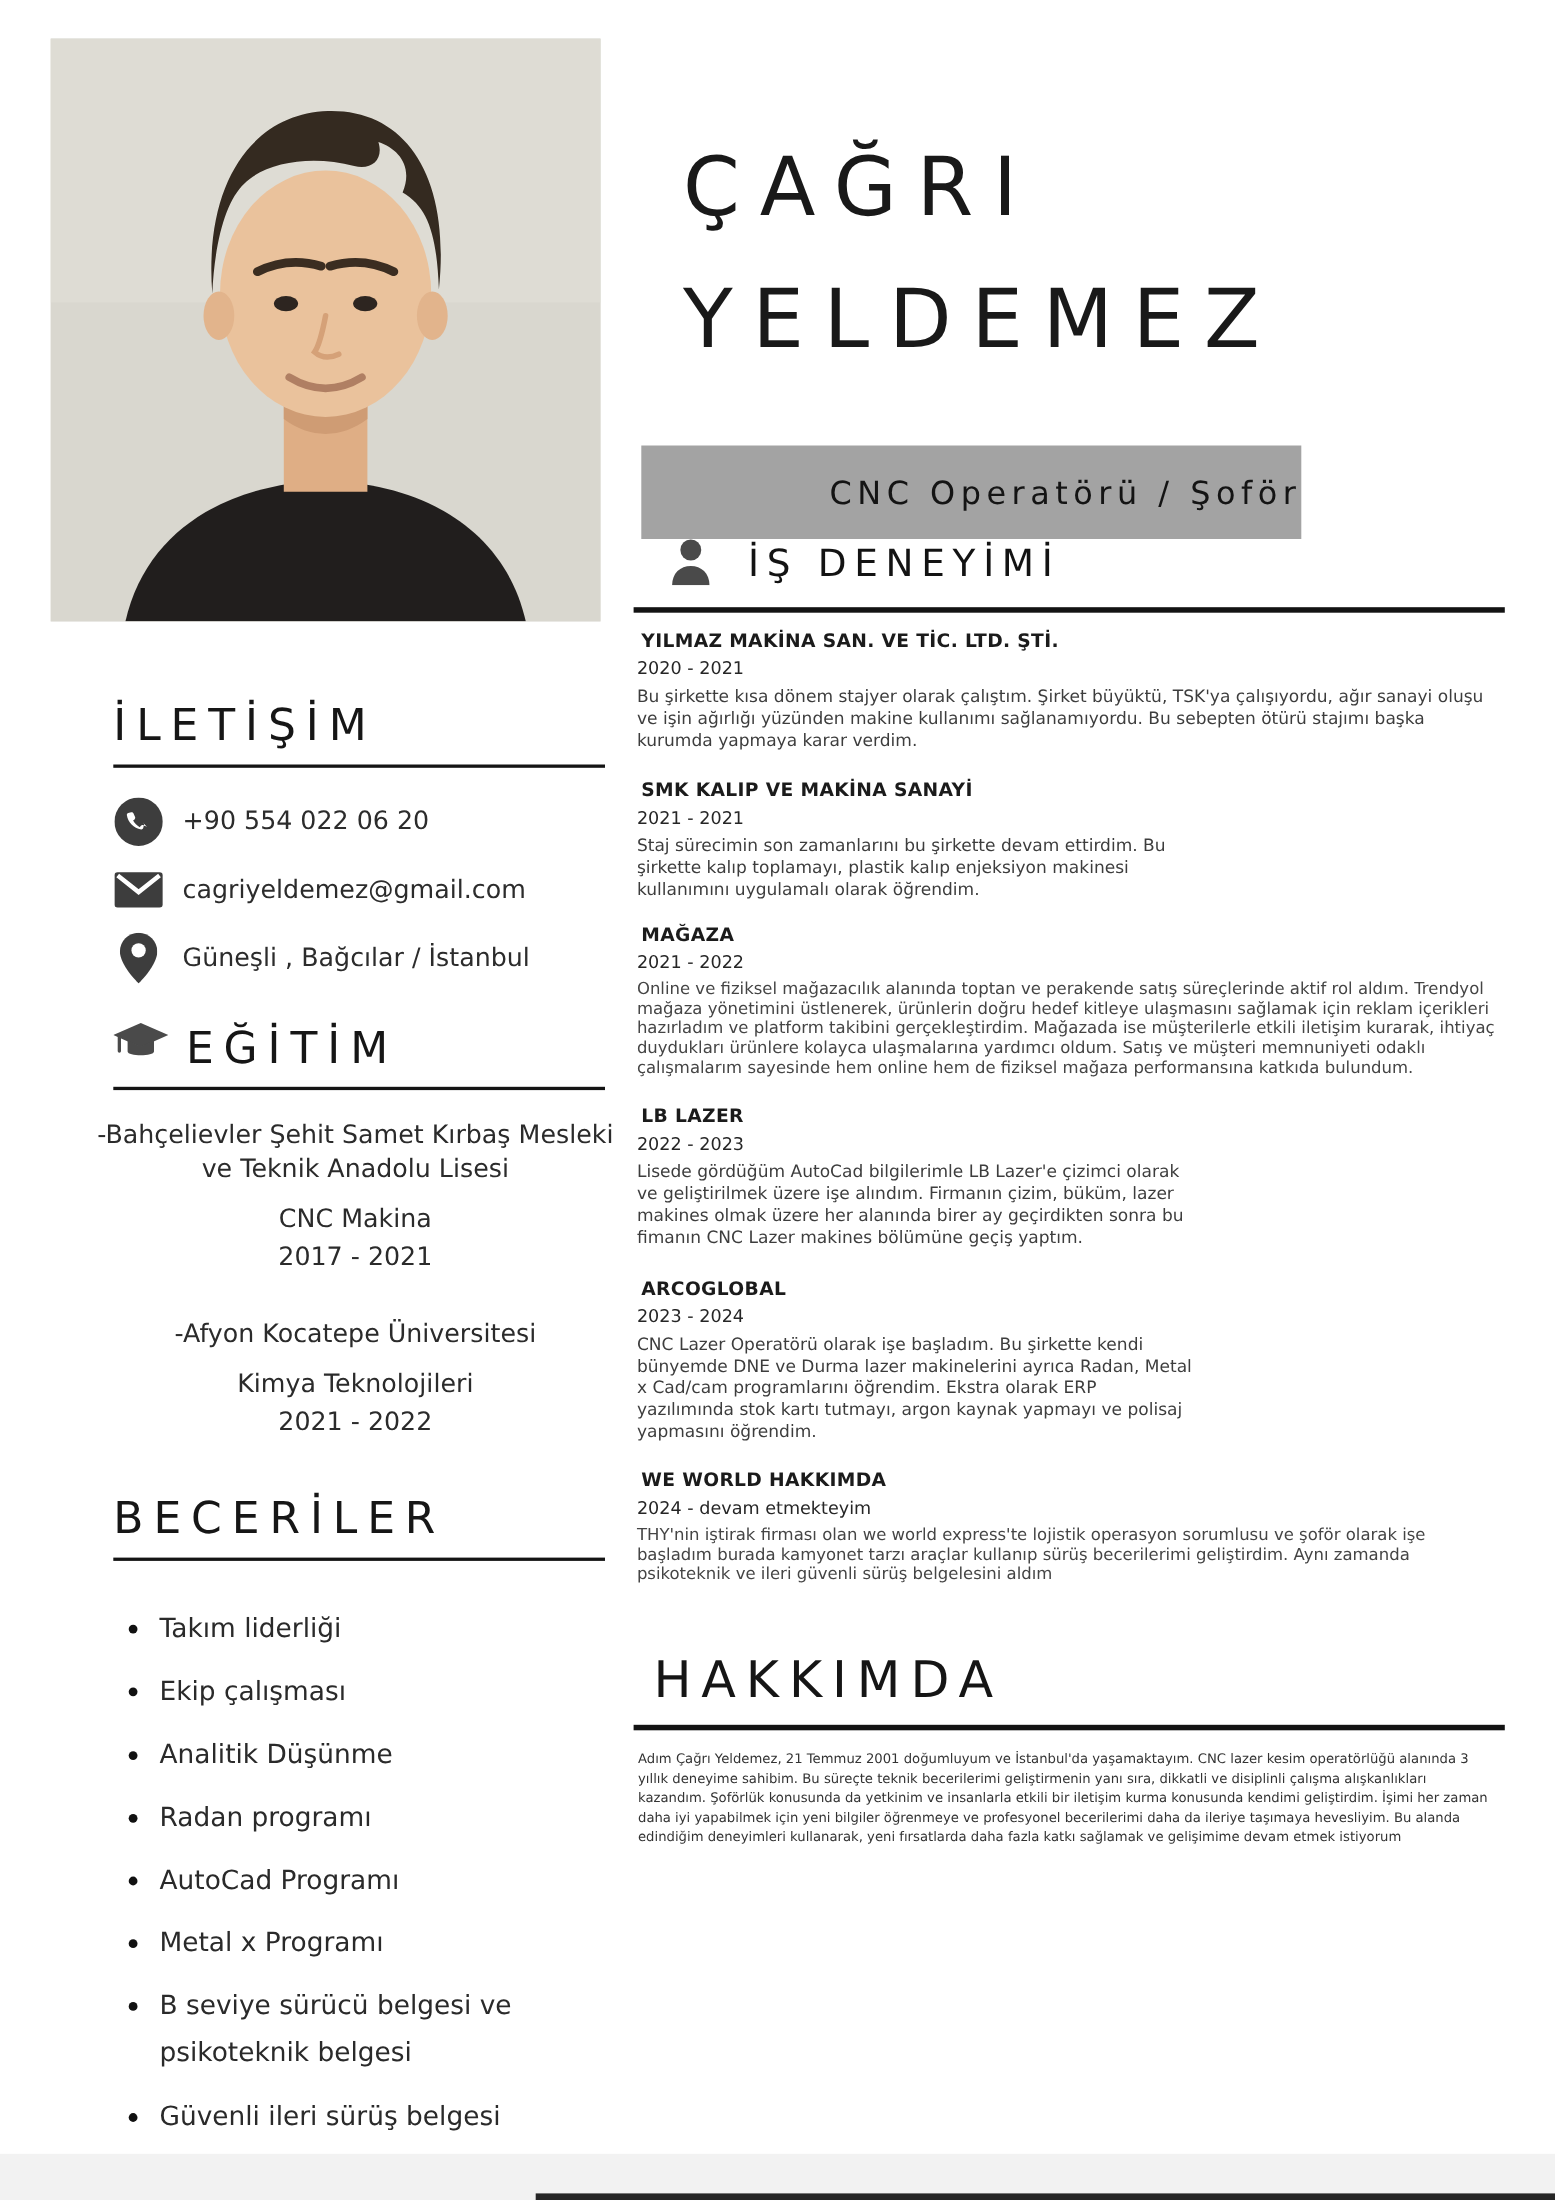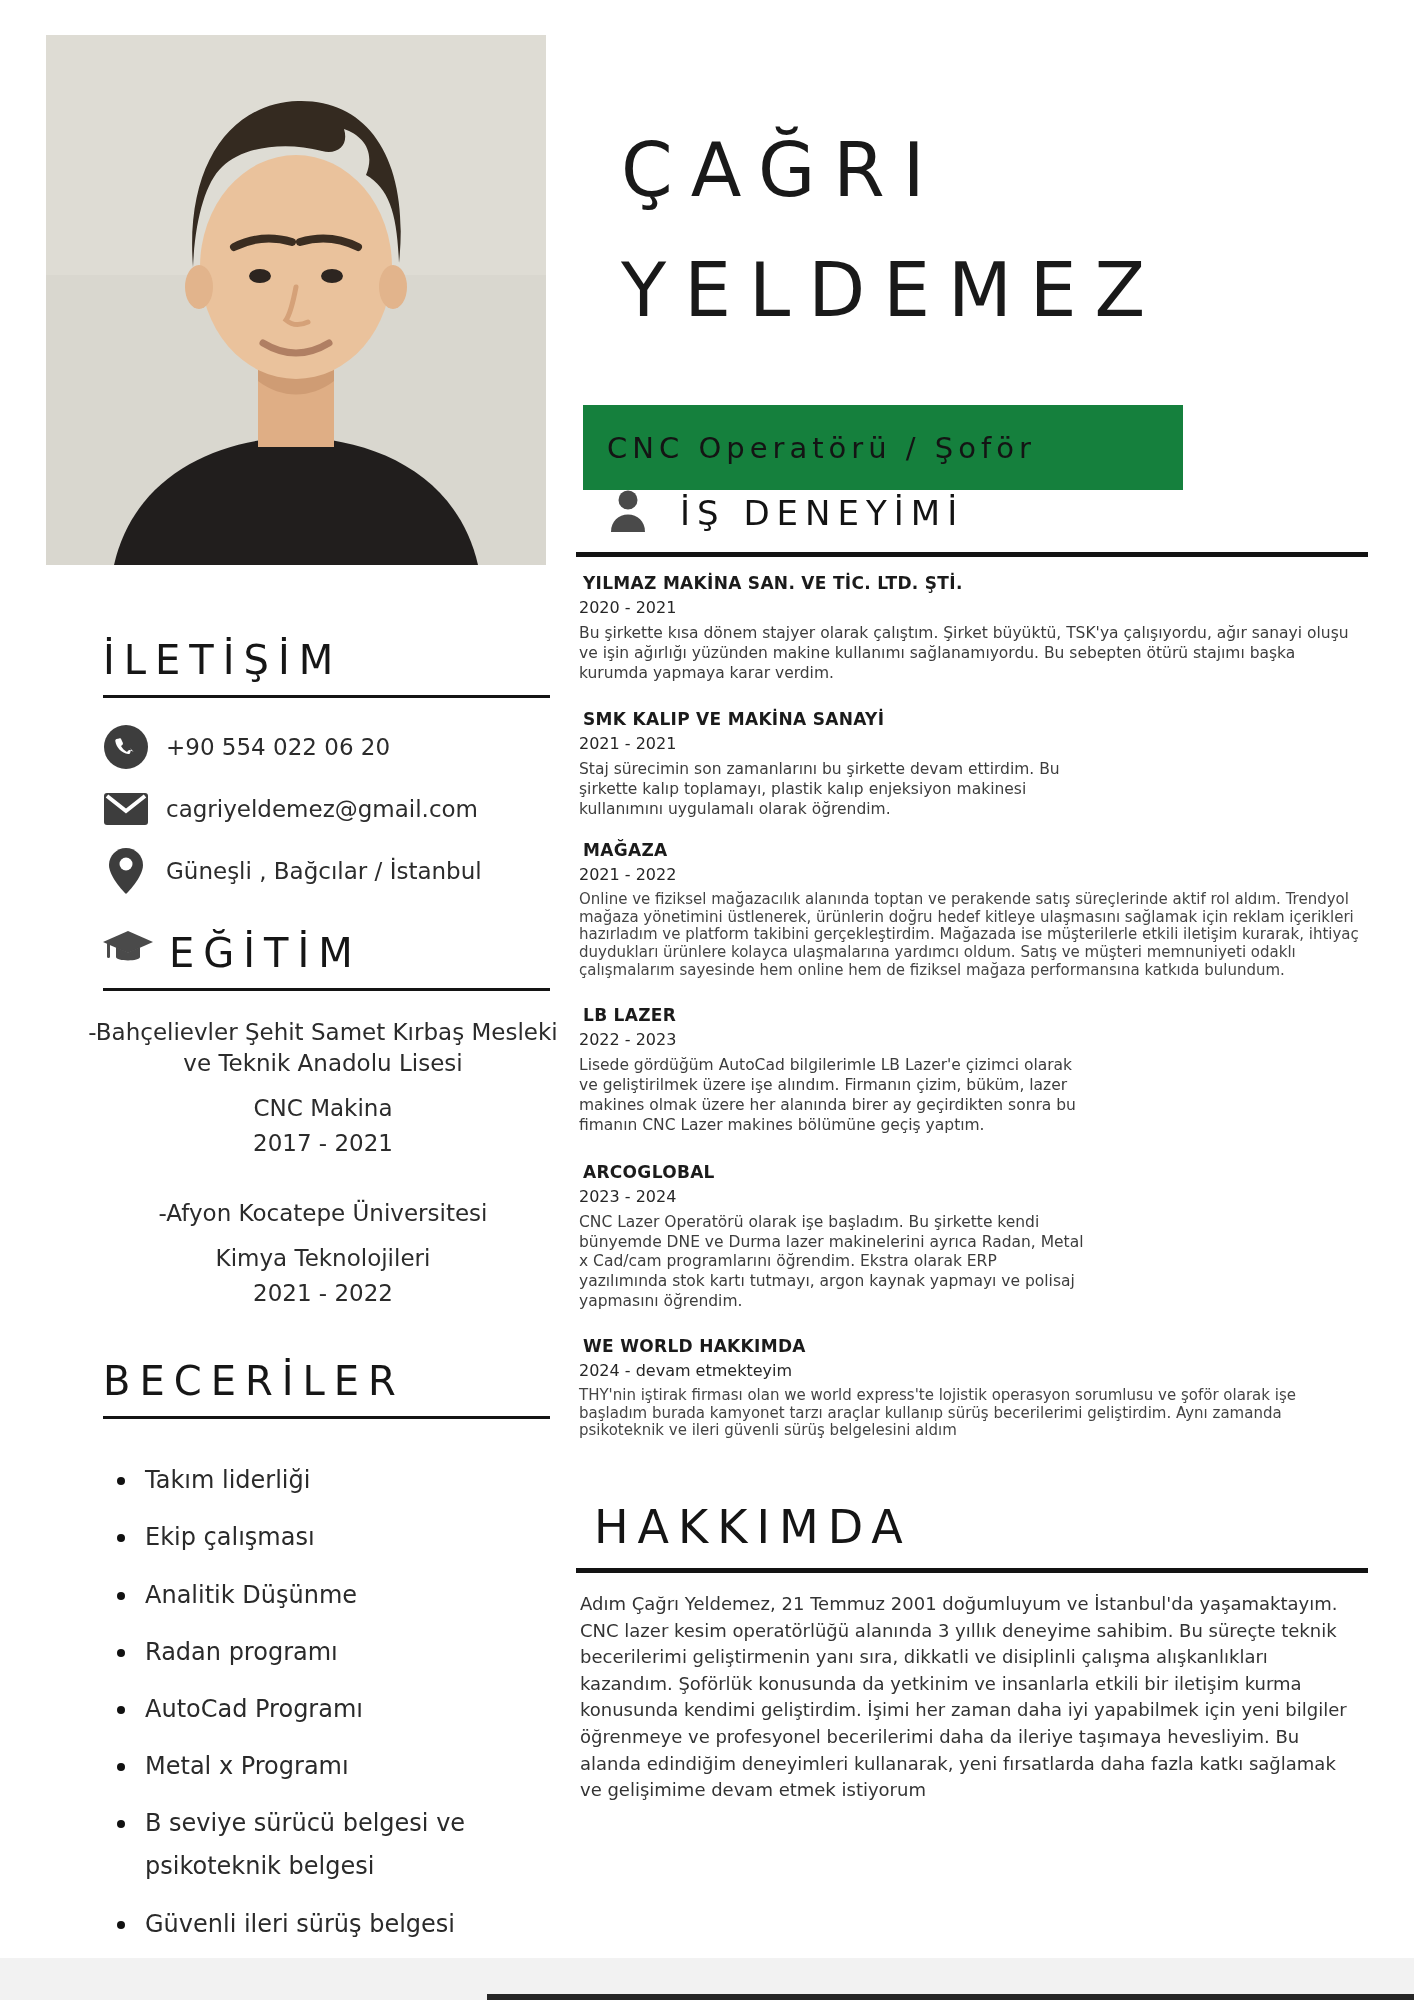--- a/index.html
+++ b/index.html
@@ -25,36 +25,36 @@
   .edu-years{margin-top:9px;font-size:23px;}
   .edu-school.second{margin-top:42px;}
   .skills{margin-top:52px;}
   .skills ul{list-style:none;margin:40px 0 0 12px;padding:0;width:432px;}
   .skills li{position:relative;padding-left:30px;font-size:24px;line-height:1.8;margin-bottom:14px;color:#2a2a2a;}
   .skills li::before{content:"";position:absolute;left:2px;top:18px;width:8px;height:8px;border-radius:50%;background:#111;}
   
   .right{position:absolute;left:576px;top:0;width:792px;}
   .name{margin:110px 0 0 45px;font-size:74px;font-weight:400;letter-spacing:18px;line-height:120px;color:#191919;}
   .name span{display:block;}
-  .titlebar{margin-top:55px;margin-left:7px;width:600px;height:85px;background:#15803d;display:flex;align-items:center;padding-left:24px;box-sizing:border-box;font-size:29px;letter-spacing:5px;color:#141414;}
+  .titlebar{margin-top:55px;margin-left:7px;width:600px;height:85px;background:#a3a3a3;display:flex;align-items:center;padding-left:24px;box-sizing:border-box;font-size:29px;letter-spacing:5px;color:#141414;justify-content:flex-end;}
   .exp-header{margin-left:32px;display:flex;align-items:center;gap:32px;}
   .exp-header h2{font-size:34px;font-weight:400;letter-spacing:7px;margin:0;color:#131313;}
   .thickline{height:5px;background:#131313;margin-top:16px;width:100%;}
   .entry{padding-left:3px;}
   .entry h3{font-size:17px;font-weight:700;letter-spacing:.3px;margin:4px;color:#1b1b1b;}
   .entry .date{font-size:16px;margin-top:5px;color:#262626;}
   .entry p{font-size:15.5px;line-height:1.28;color:#3d3d3d;margin:7px 0 0 0;}
   .entry.narrow p{width:505px;}
   .entry.small p{font-size:15px;line-height:1.18;color:#454545;}
   .e1{margin-top:16px;} .e2{margin-top:26px;} .e3{margin-top:20px;}
   .e4{margin-top:26px;} .e5{margin-top:26px;} .e6{margin-top:24px;}
   .about{margin-top:60px;}
   .about h2{font-size:46px;font-weight:400;letter-spacing:9px;margin:0 0 0 18px;color:#151515;}
   .about .thickline{margin-top:14px;}
-  .about p{margin:18px 4px 0 4px;width:778px;font-size:18px;line-height:1.48;color:#333333;}
+  .about p{margin:18px 4px 0 4px;width:778px;font-size:12px;line-height:1.48;color:#333333;}
   
   .footer-strip{position:absolute;left:0;bottom:0;width:100%;height:42px;background:#f2f2f2;}
   .footer-line{position:absolute;left:487px;right:0;bottom:0;height:6px;background:#262626;}
 </style>
 </head>
 <body>
 
 <div class="page">
 
   <aside class="left">

